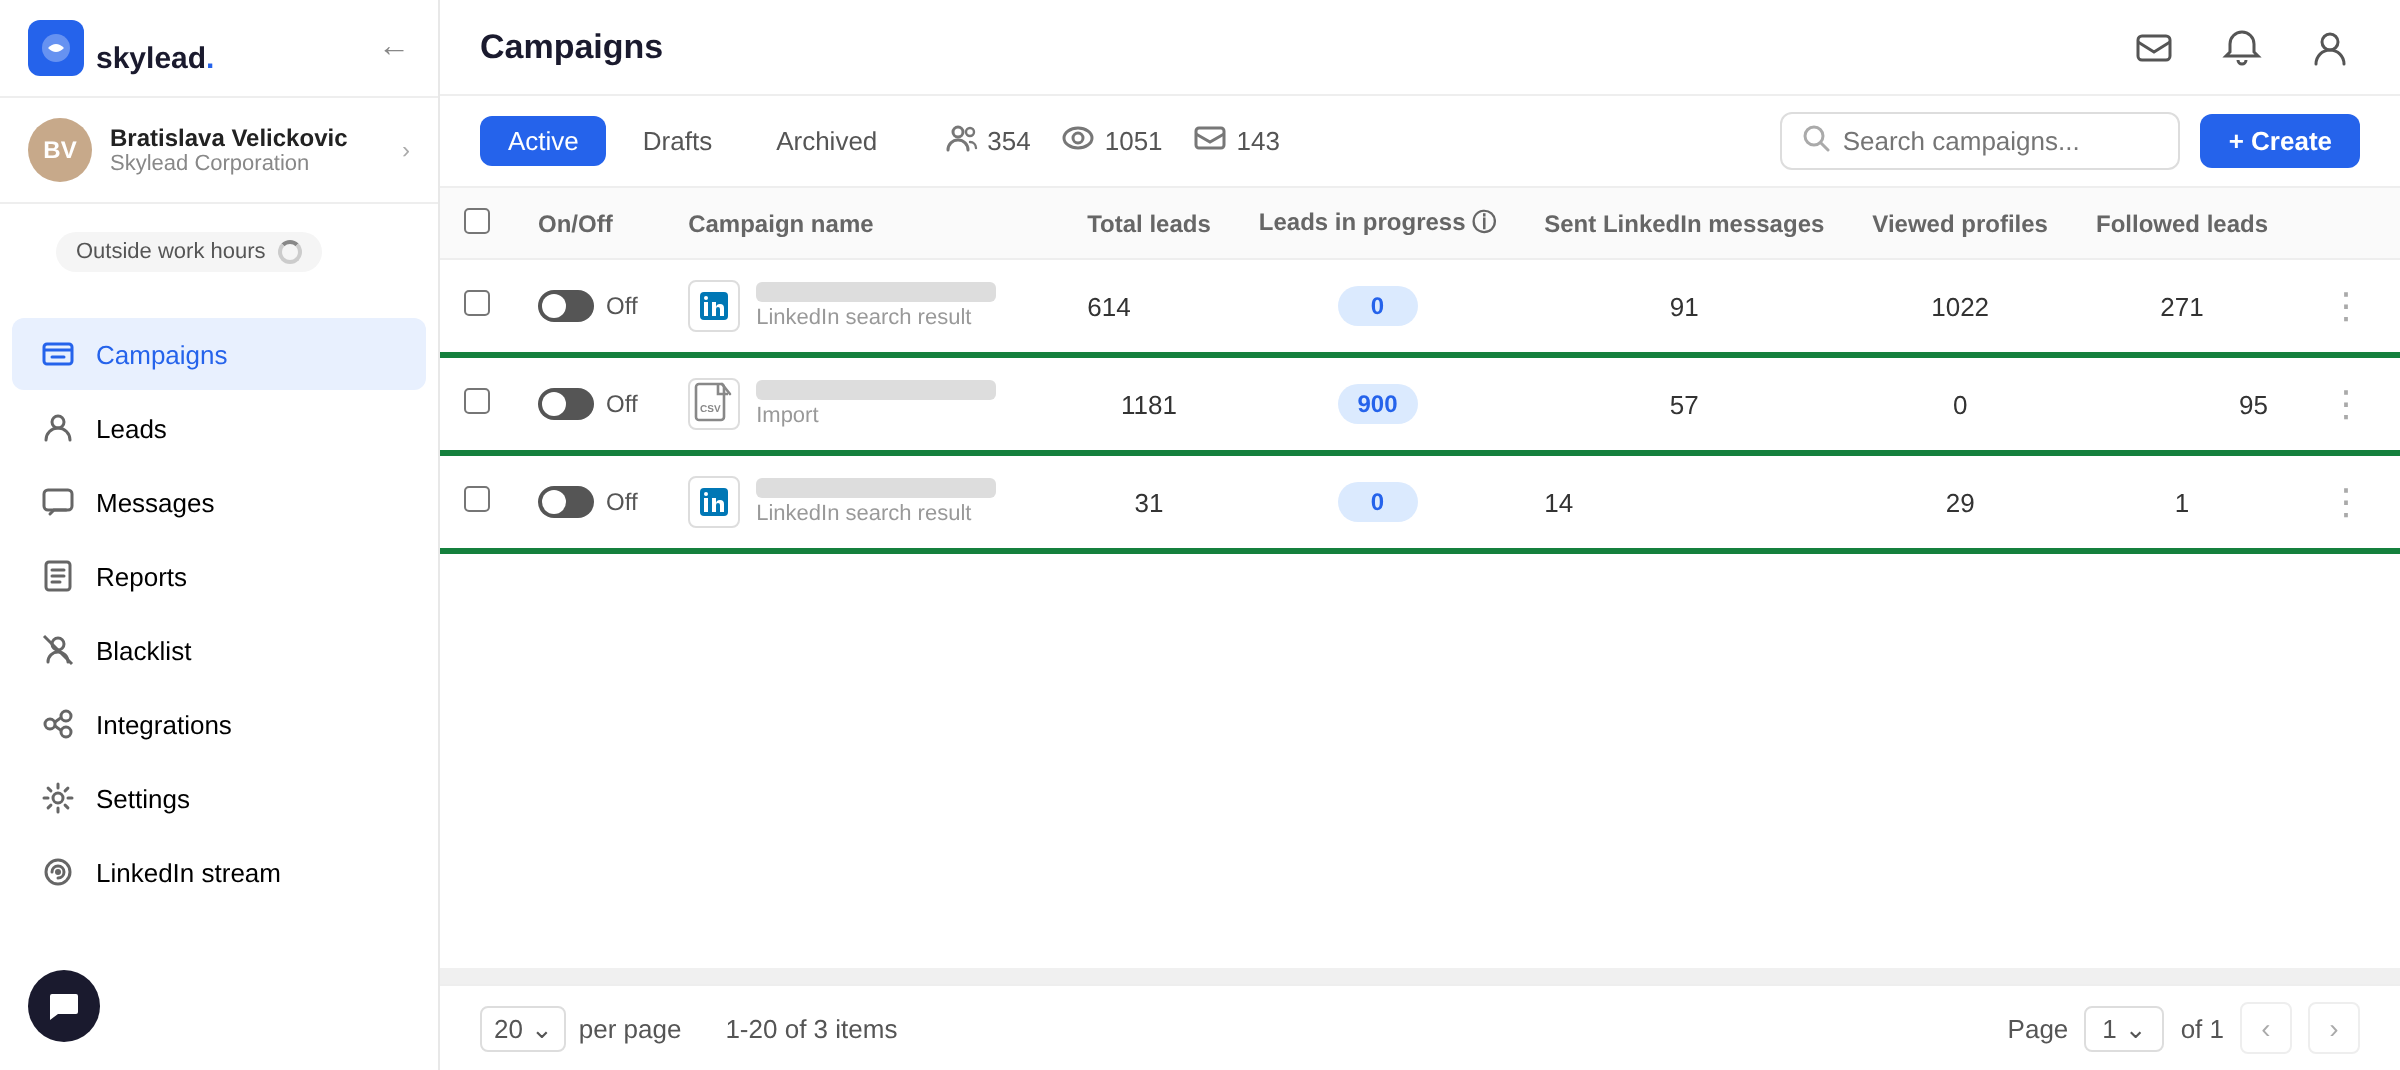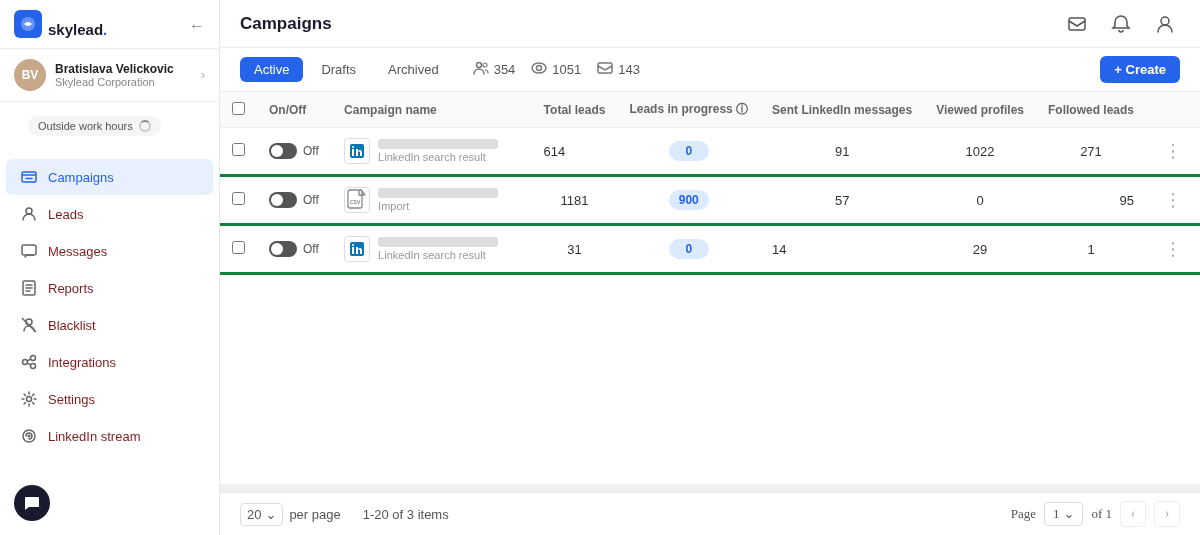--- a/index.html
+++ b/index.html
@@ -19,21 +19,21 @@
     .user-info { flex: 1; }
     .user-name { font-size: 12px; font-weight: 600; color: #222; }
     .user-company { font-size: 11px; color: #888; }
     .user-chevron { color: #aaa; font-size: 12px; }
 
     .linkedin-badge { margin: 8px 14px; background: #f5f5f5; border-radius: 20px; padding: 4px 10px; display: flex; align-items: center; gap: 6px; font-size: 11px; color: #555; width: fit-content; }
     .linkedin-badge .spinner { width: 12px; height: 12px; border: 2px solid #ccc; border-top-color: #888; border-radius: 50%; animation: spin 1s linear infinite; }
     @keyframes spin { to { transform: rotate(360deg); } }
 
     .nav-items { flex: 1; padding: 8px 0; }
-    .nav-item { display: flex; align-items: center; gap: 10px; padding: 9px 14px; cursor: pointer; border-radius: 6px; margin: 1px 6px; color: #7f1d1d; font-size: 13px; }
+    .nav-item { display: flex; align-items: center; gap: 10px; padding: 9px 14px; cursor: pointer; border-radius: 6px; margin: 1px 6px; color: #000000; font-size: 13px; }
     .nav-item.active { background: #e8f0fe; color: #2563eb; }
     .nav-icon { width: 18px; height: 18px; display: flex; align-items: center; justify-content: center; flex-shrink: 0; }
 
     .chat-bubble { position: absolute; bottom: 14px; left: 14px; width: 36px; height: 36px; background: #1a1a2e; border-radius: 50%; display: flex; align-items: center; justify-content: center; color: white; cursor: pointer; font-size: 16px; }
 
     
     .main { flex: 1; display: flex; flex-direction: column; background: #fff; overflow: hidden; }
 
     
     .topbar { display: flex; align-items: center; justify-content: space-between; padding: 10px 20px; border-bottom: 1px solid #eee; height: 48px; }
@@ -77,21 +77,21 @@
 
     .leads-progress-badge { background: #dbeafe; color: #2563eb; border-radius: 20px; padding: 3px 10px; font-size: 12px; font-weight: 600; text-align: center; min-width: 40px; display: inline-block; }
 
     .more-btn { color: #aaa; cursor: pointer; font-size: 18px; padding: 2px 6px; }
 
     
     .table-footer { display: flex; align-items: center; padding: 8px 20px; border-top: 1px solid #eee; background: #fff; justify-content: space-between; }
     .per-page { display: flex; align-items: center; gap: 6px; font-size: 13px; color: #555; }
     .per-page-select { border: 1px solid #ddd; border-radius: 4px; padding: 3px 6px; font-size: 13px; display: flex; align-items: center; gap: 4px; cursor: pointer; }
     .items-count { font-size: 13px; color: #555; margin-left: 12px; }
-    .pagination { display: flex; align-items: center; gap: 8px; font-size: 13px; color: #555; font-family: Liberation Serif, serif; }
+    .pagination { display: flex; align-items: center; gap: 8px; font-size: 13px; color: #555; }
     .page-select { border: 1px solid #ddd; border-radius: 4px; padding: 3px 8px; font-size: 13px; display: flex; align-items: center; gap: 4px; cursor: pointer; }
     .page-nav { width: 26px; height: 26px; display: flex; align-items: center; justify-content: center; cursor: pointer; color: #aaa; font-size: 14px; border: 1px solid #eee; border-radius: 4px; }
 
     input[type=checkbox] { cursor: pointer; }
 
     .scrollbar-track { height: 8px; background: #f0f0f0; }
   </style>
 </head>
 <body>
 
@@ -282,20 +282,29 @@
           <svg width="16" height="16" viewBox="0 0 16 16" fill="none">
             <rect x="1" y="3" width="14" height="10" rx="1.5" stroke="#777" stroke-width="1.5" fill="none"></rect>
             <path d="M1 6l7 4 7-4" stroke="#777" stroke-width="1.5"></path>
           </svg>
         </span>
         <span>143</span>
       </div>
     </div>
 
     <div class="search-area">
+      <div class="search-box">
+        <span>
+          <svg width="14" height="14" viewBox="0 0 14 14" fill="none">
+            <circle cx="6" cy="6" r="4.5" stroke="#aaa" stroke-width="1.5" fill="none"></circle>
+            <line x1="9.5" y1="9.5" x2="13" y2="13" stroke="#aaa" stroke-width="1.5" stroke-linecap="round"></line>
+          </svg>
+        </span>
+        <input type="text" placeholder="Search campaigns..." style="">
+      </div>
       <button class="create-btn">+ Create</button>
     </div>
   </div>
 
   <div class="table-container">
     <table>
       <thead>
         <tr>
           <th class="checkbox-col">
             <input type="checkbox" style="">

